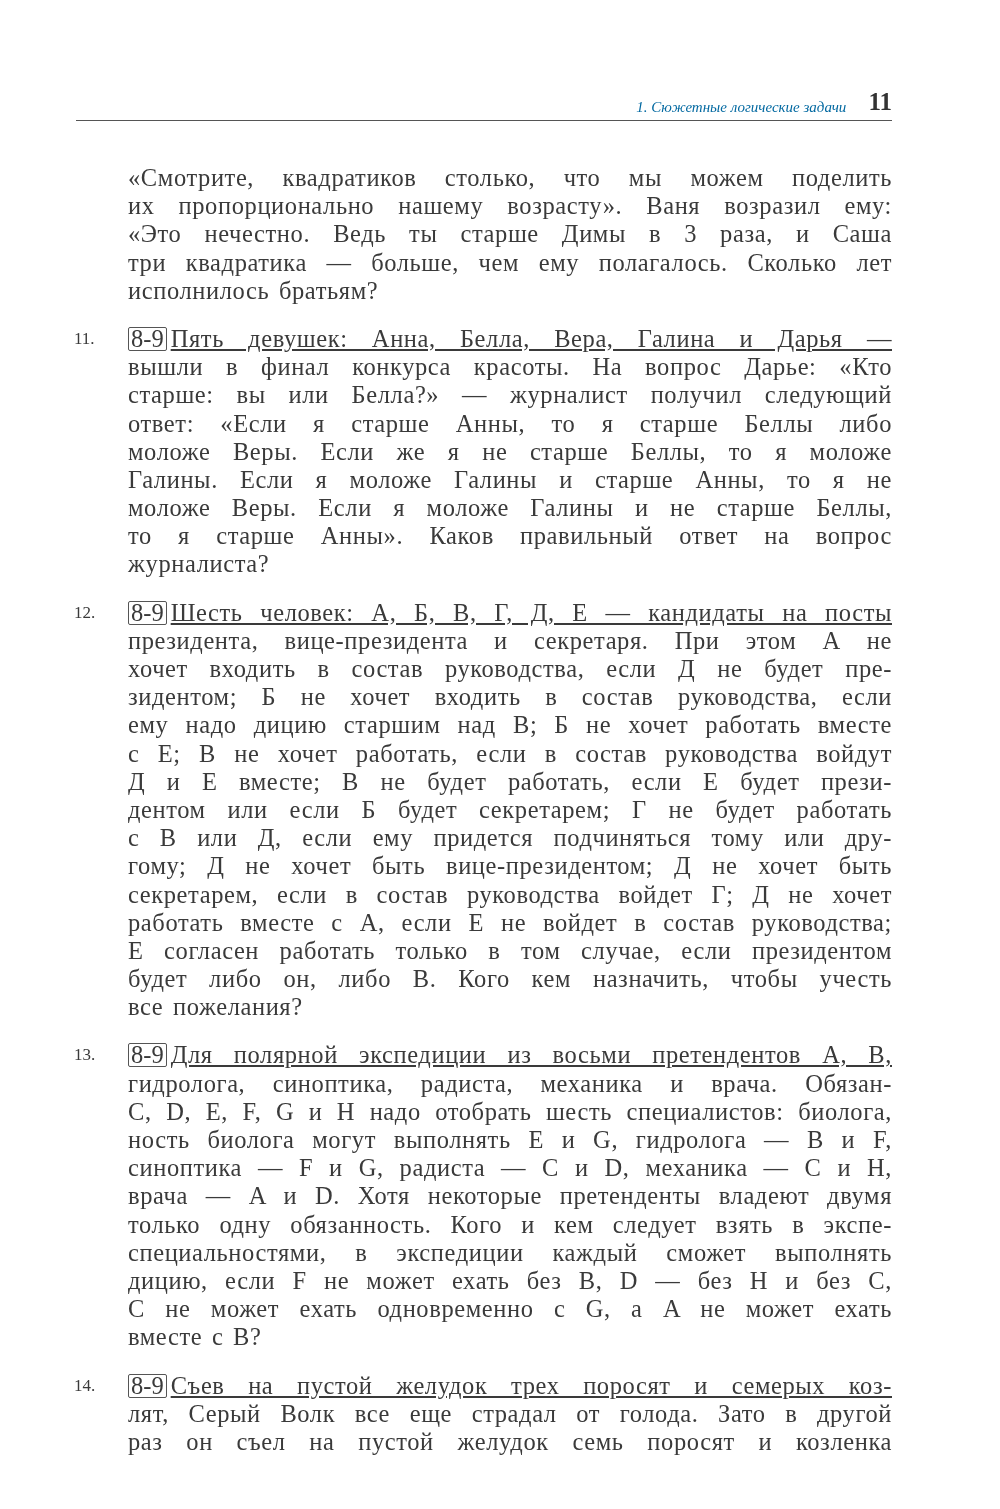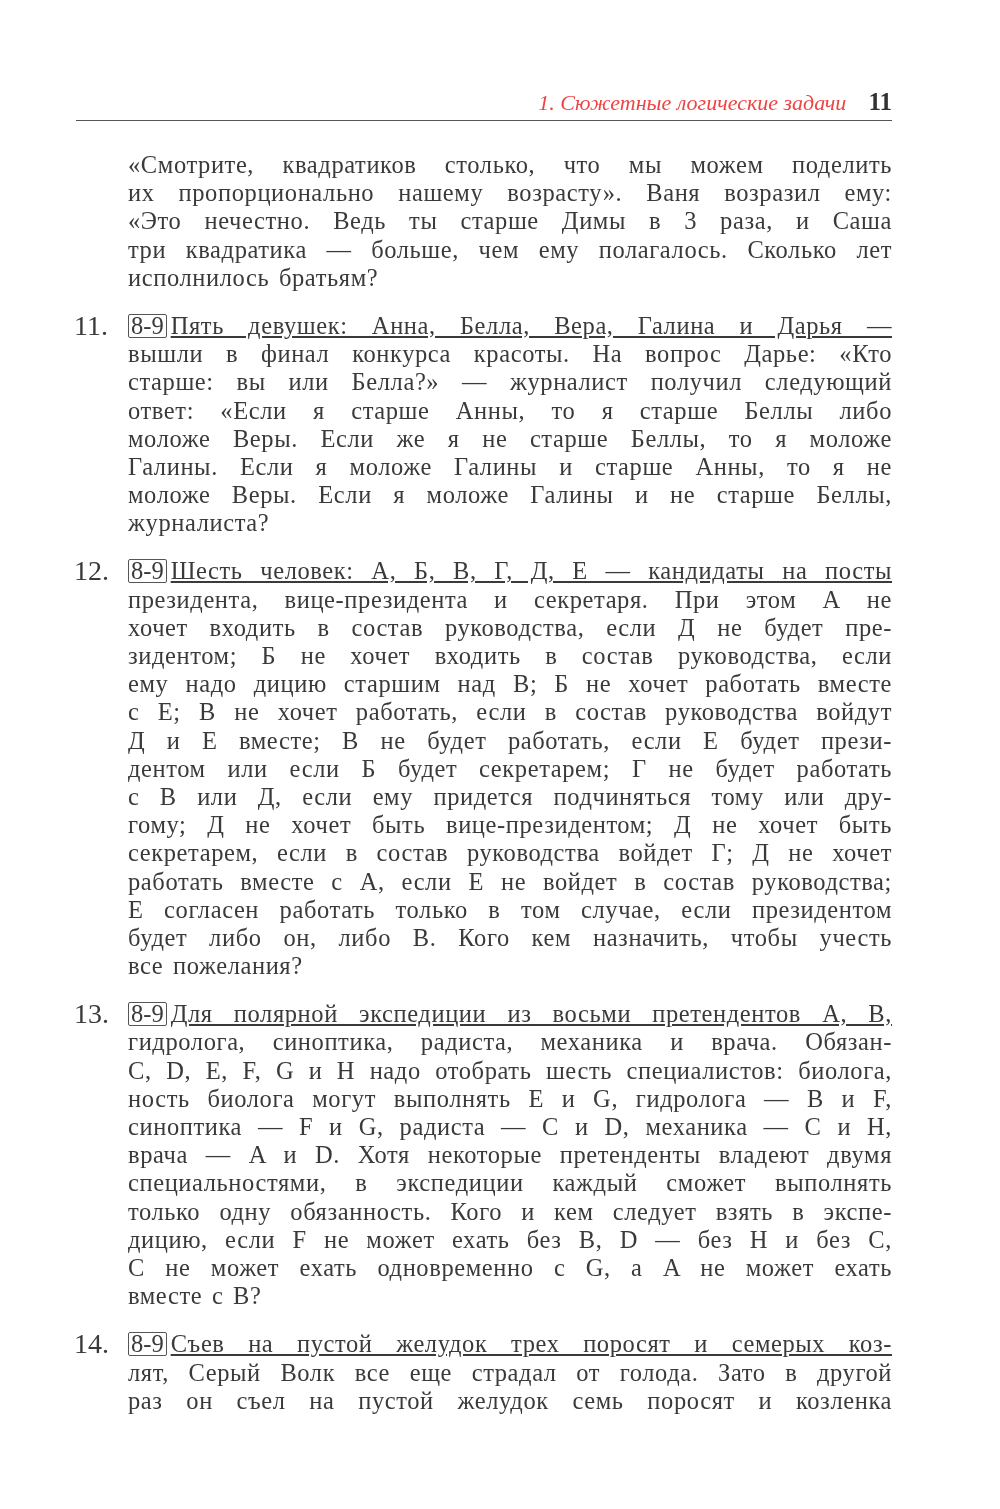--- a/index.html
+++ b/index.html
@@ -23,34 +23,34 @@
       height: 30px;
       border-bottom: 1.5px solid #555;
       display: flex;
       justify-content: flex-end;
       align-items: flex-end;
       padding-bottom: 4px;
     }
     .running-head .title {
       font-family: "Liberation Serif", serif;
       font-style: italic;
-      font-size: 22px;
-      color: #ef4444;
+      font-size: 15px;
+      color: #0369a1;
       margin-right: 22px;
     }
     .running-head .page-num {
       font-family: "Liberation Serif", serif;
       font-weight: bold;
       font-size: 25px;
       color: #333;
     }
     .content {
       position: absolute;
       left: 128px;
-      top: 151px;
+      top: 164px;
       width: 764px;
     }
     .line {
       font-family: "Liberation Serif", serif;
       font-size: 24.5px;
       line-height: 28.2px;
       height: 28.2px;
       text-align: justify;
       text-align-last: justify;
       white-space: nowrap;
@@ -62,21 +62,21 @@
     }
     .problem {
       position: relative;
       margin-top: 10px;
     }
     .problem .num {
       position: absolute;
       left: -54px;
       top: 0;
       font-family: "Liberation Serif", serif;
-      font-size: 28px;
+      font-size: 17px;
       line-height: 28.2px;
     }
     .badge {
       display: inline-block;
       border: 1.5px solid #555;
       border-radius: 2px;
       padding: 0 2px;
       line-height: 22px;
       margin-right: 4px;
       letter-spacing: 0;
@@ -115,20 +115,21 @@
     <div class="line first-line">
       <span class="badge">8-9</span>
       <span class="rest">Пять девушек: Анна, Белла, Вера, Галина и Дарья —</span>
     </div>
     <div class="line">вышли в финал конкурса красоты. На вопрос Дарье: «Кто</div>
     <div class="line">старше: вы или Белла?» — журналист получил следующий</div>
     <div class="line">ответ: «Если я старше Анны, то я старше Беллы либо</div>
     <div class="line">моложе Веры. Если же я не старше Беллы, то я моложе</div>
     <div class="line">Галины. Если я моложе Галины и старше Анны, то я не</div>
     <div class="line">моложе Веры. Если я моложе Галины и не старше Беллы,</div>
+    <div class="line">то я старше Анны». Каков правильный ответ на вопрос</div>
     <div class="line last">журналиста?</div>
   </div>
 
   <div class="problem" style="margin-top:20px;">
     <span class="num">12.</span>
     <div class="line first-line">
       <span class="badge">8-9</span>
       <span class="rest">Шесть человек: А, Б, В, Г, Д, Е — кандидаты на посты</span>
     </div>
     <div class="line">президента, вице-президента и секретаря. При этом А не</div>
@@ -151,22 +152,22 @@
     <span class="num">13.</span>
     <div class="line first-line">
       <span class="badge">8-9</span>
       <span class="rest">Для полярной экспедиции из восьми претендентов A, B,</span>
     </div>
     <div class="line">гидролога, синоптика, радиста, механика и врача. Обязан-</div>
     <div class="line">C, D, E, F, G и H надо отобрать шесть специалистов: биолога,</div>
     <div class="line">ность биолога могут выполнять E и G, гидролога — B и F,</div>
     <div class="line">синоптика — F и G, радиста — C и D, механика — C и H,</div>
     <div class="line">врача — A и D. Хотя некоторые претенденты владеют двумя</div>
+    <div class="line">только одну обязанность. Кого и кем следует взять в экспе-</div>
     <div class="line">специальностями, в экспедиции каждый сможет выполнять</div>
-    <div class="line">только одну обязанность. Кого и кем следует взять в экспе-</div>
     <div class="line">дицию, если F не может ехать без B, D — без H и без C,</div>
     <div class="line">C не может ехать одновременно с G, а A не может ехать</div>
     <div class="line last">вместе с B?</div>
   </div>
 
   <div class="problem" style="margin-top:20px;">
     <span class="num">14.</span>
     <div class="line first-line">
       <span class="badge">8-9</span>
       <span class="rest">Съев на пустой желудок трех поросят и семерых коз-</span>

